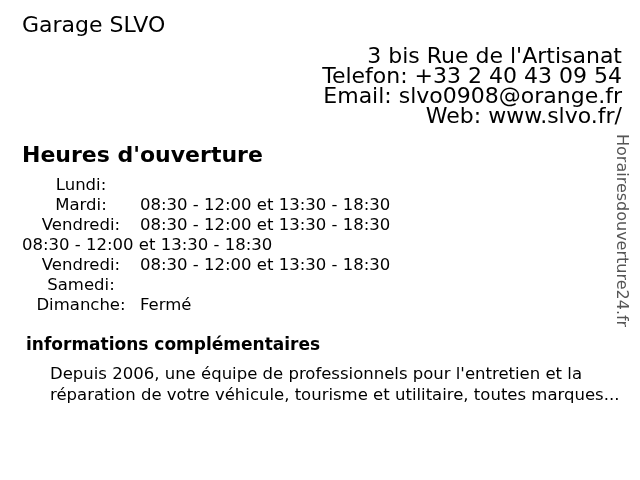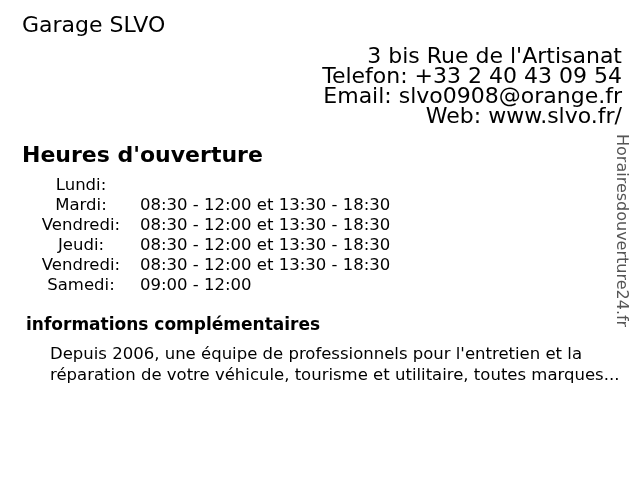--- a/index.html
+++ b/index.html
@@ -99,30 +99,32 @@
     </div>
     <div class="hours-row">
       <span class="hours-day">Mardi:</span>
       <span class="hours-times">08:30 - 12:00 et 13:30 - 18:30</span>
     </div>
     <div class="hours-row">
       <span class="hours-day">Vendredi:</span>
       <span class="hours-times">08:30 - 12:00 et 13:30 - 18:30</span>
     </div>
     <div class="hours-row">
-      <span class="hours-day">Jeudi:</span>
       <span class="hours-times">08:30 - 12:00 et 13:30 - 18:30</span>
     </div>
     <div class="hours-row">
       <span class="hours-day">Vendredi:</span>
       <span class="hours-times">08:30 - 12:00 et 13:30 - 18:30</span>
     </div>
     <div class="hours-row">
       <span class="hours-day">Samedi:</span>
-      <span class="hours-times">09:00 - 12:00</span>
+    </div>
+    <div class="hours-row">
+      <span class="hours-day">Dimanche:</span>
+      <span class="hours-times">Fermé</span>
     </div>
   </div>
 
   <h3 class="info-heading">informations complémentaires</h3>
 
   <p class="info-text">Depuis 2006, une équipe de professionnels pour l'entretien et la réparation de votre véhicule, tourisme et utilitaire, toutes marques...</p>
 
 </div>
 
 <div class="watermark">Horairesdouverture24.fr</div>

